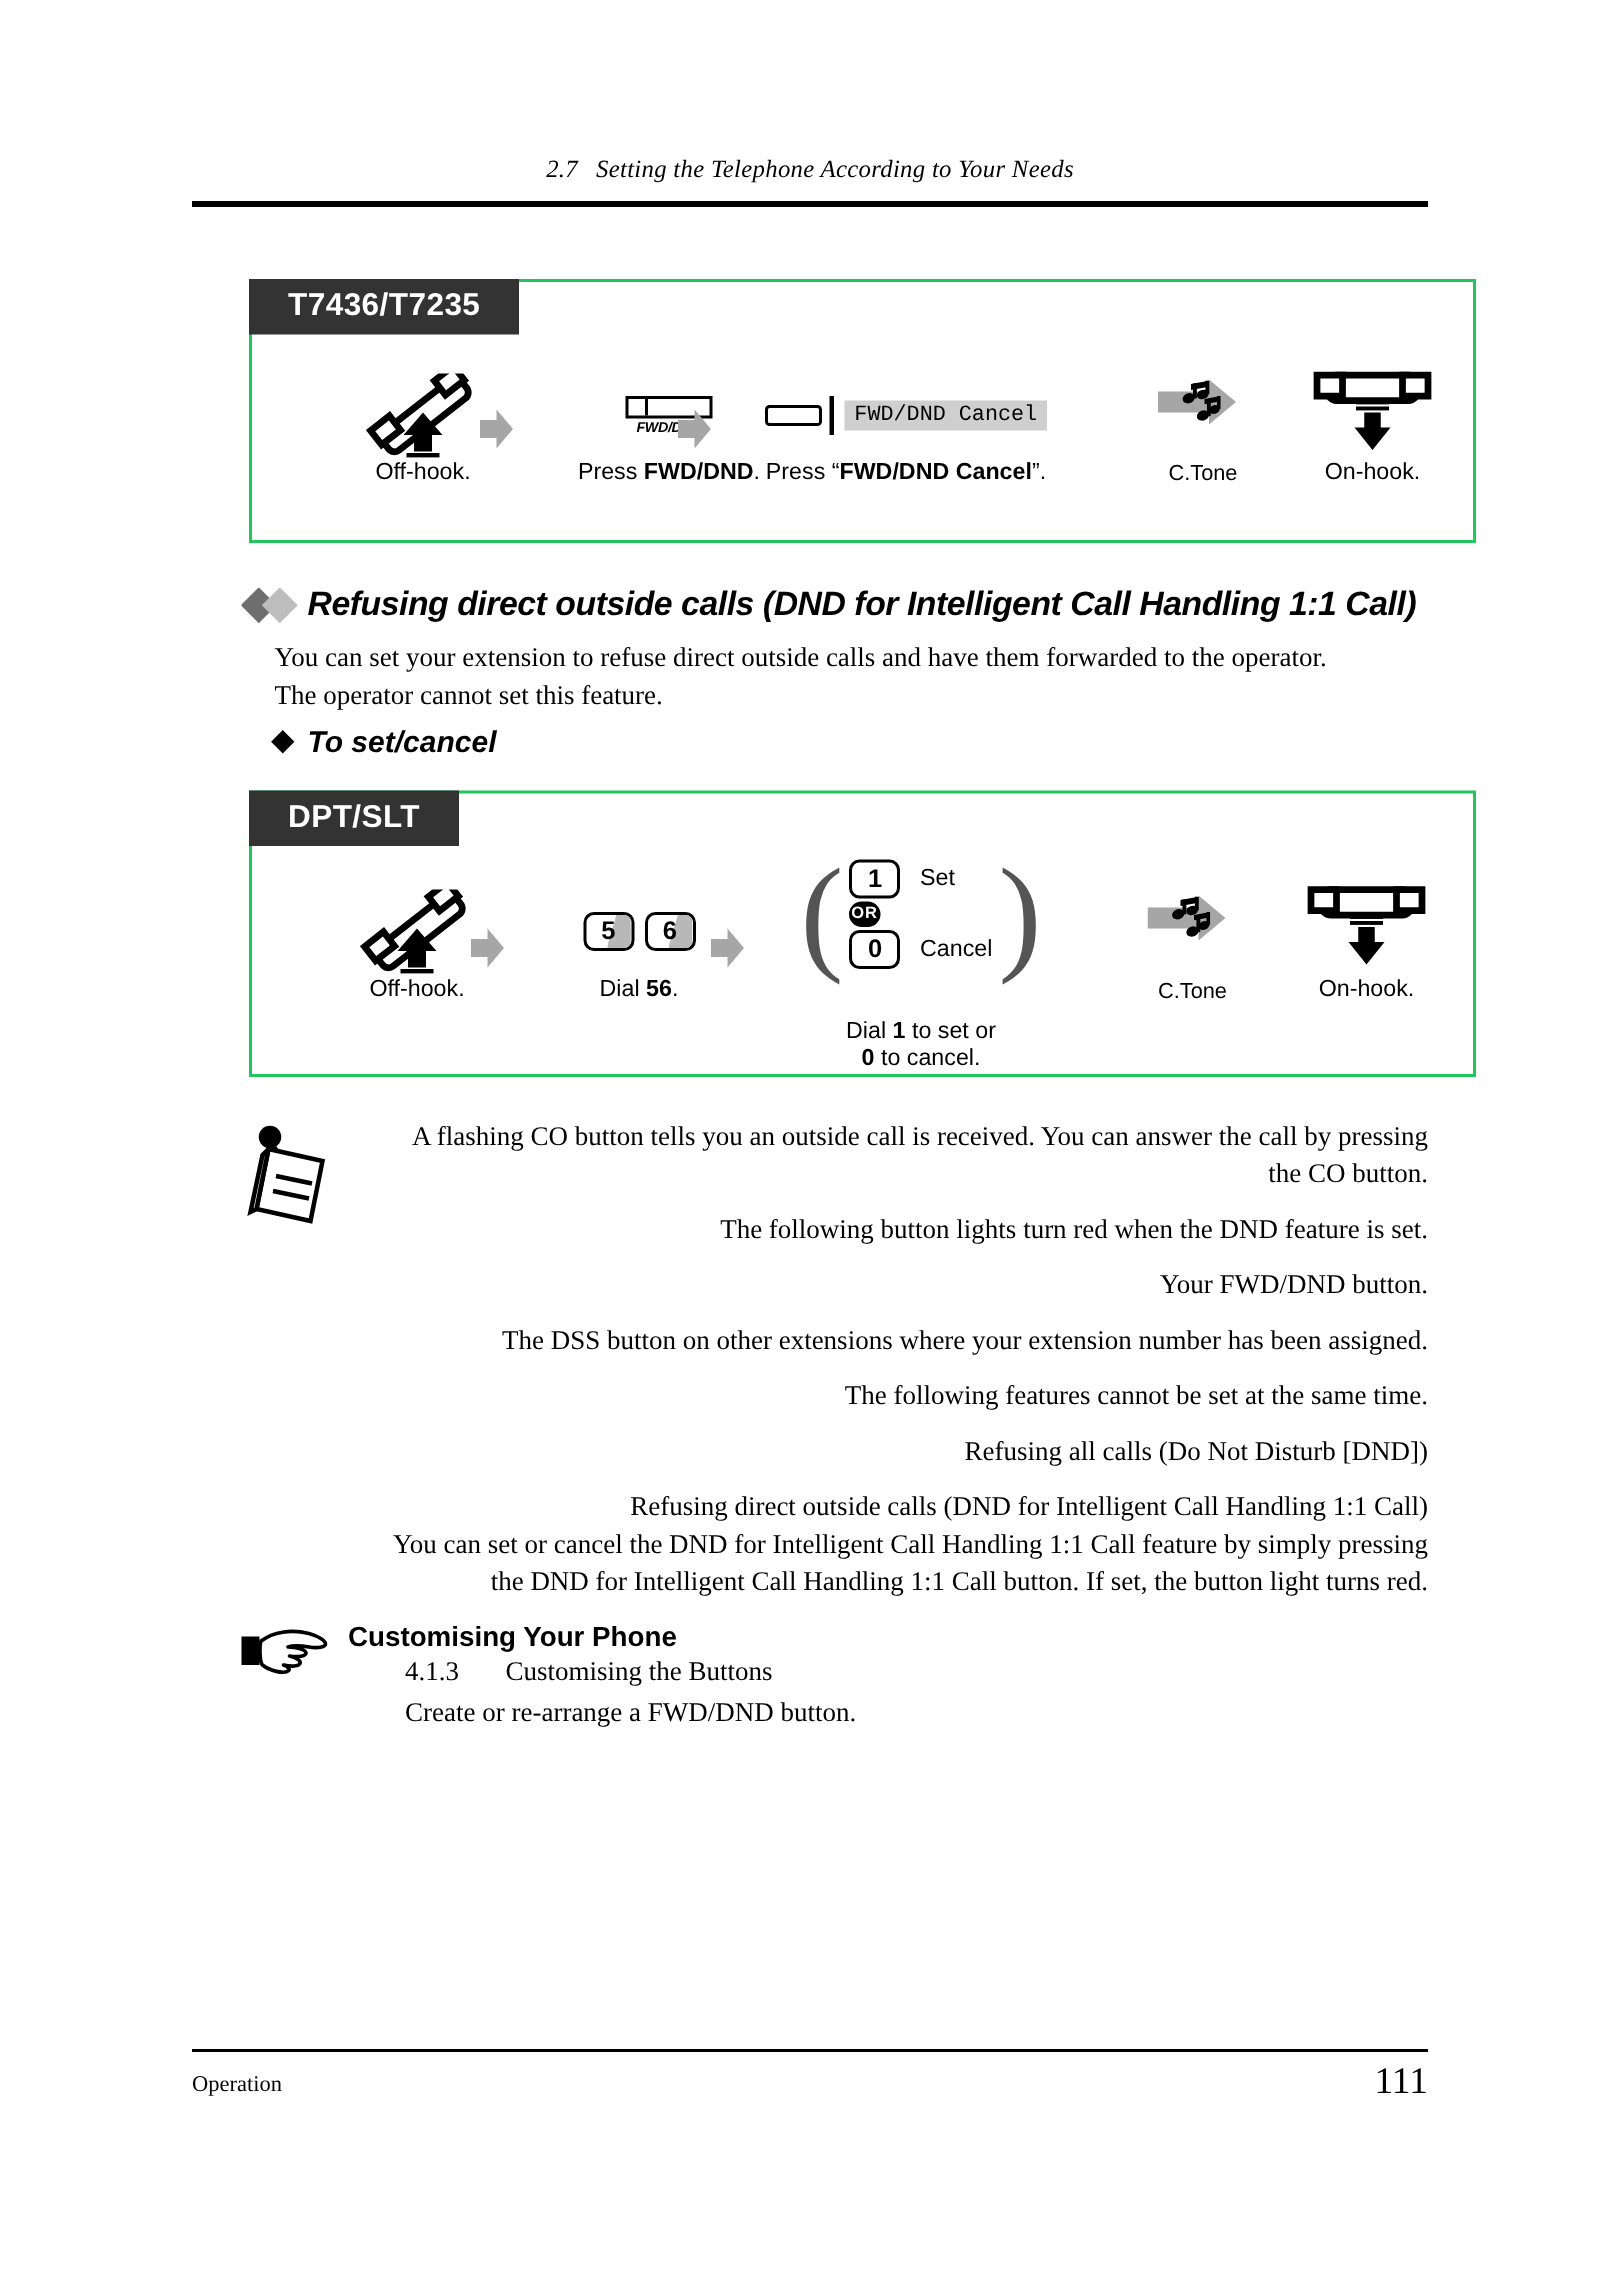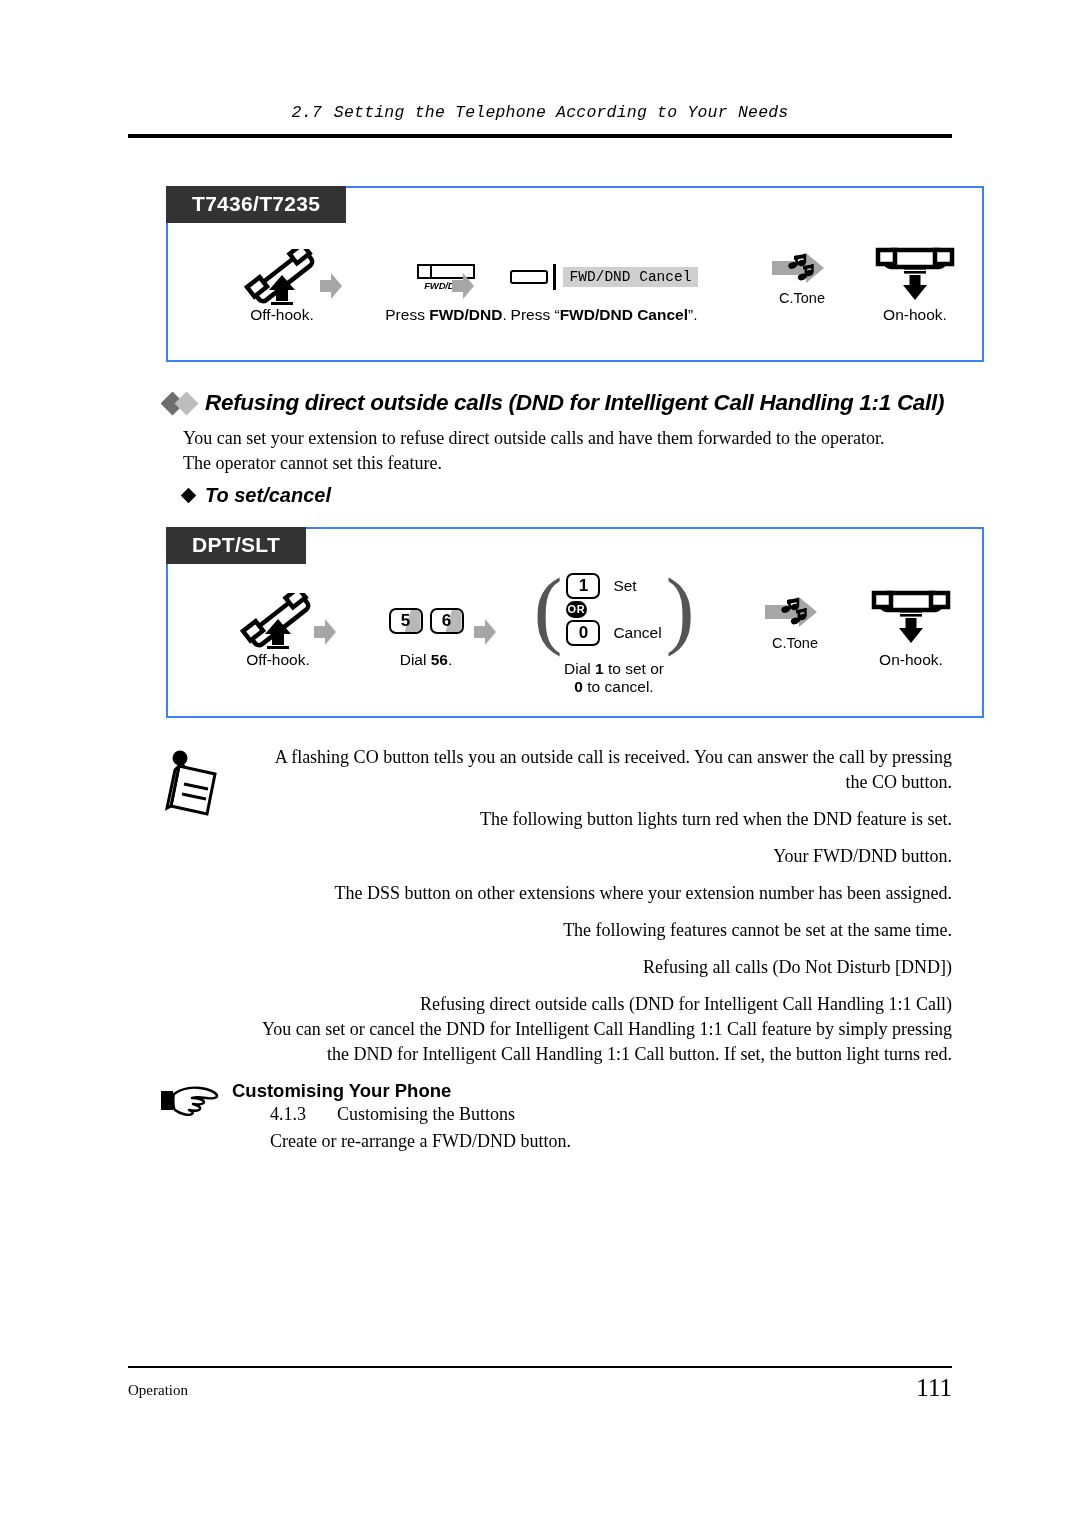--- a/index.html
+++ b/index.html
@@ -8,61 +8,61 @@
     font-family:"Liberation Serif", serif;
     color:#000;
     -webkit-font-smoothing:antialiased;
   }
   .page{position:absolute;inset:0;}
 
   
   .runhead{
     position:absolute;left:0;right:0;top:103px;
     text-align:center;
-    font-family:Liberation Mono, monospace;
+    font-family:Liberation Serif, serif;
     font-style:italic;font-size:16.5px;letter-spacing:.2px;
   }
   .runhead .sec{margin-right:12px;}
   .rule-top{
     position:absolute;left:128px;width:824px;top:134px;height:4px;background:#000;
   }
   .rule-bot{
     position:absolute;left:128px;width:824px;top:1366px;height:2px;background:#000;
   }
   .footer-left{
     position:absolute;left:128px;top:1382px;
     font-family:"Liberation Serif", serif;font-size:15px;
   }
   .footer-right{
     position:absolute;right:128px;top:1374px;
     font-family:"Liberation Serif", serif;font-size:25px;
   }
 
   
-  .procbox{position:absolute;border:2px solid #3b82f6;background:#fff;}
+  .procbox{position:absolute;border:2px solid #22c55e;background:#fff;}
   .procbox .tag{
     position:absolute;left:-2px;top:-2px;
     background:#333;color:#fff;
     font-family:"Liberation Sans", sans-serif;
     font-weight:bold;font-size:21px;
     padding:6px 26px 7px 26px;
     letter-spacing:.3px;
   }
   .steps{
     position:absolute;left:0;top:0;width:100%;height:100%;
   }
   .step{position:absolute;text-align:center;}
   .caption{
     font-family:"Liberation Sans", sans-serif;
     font-size:15.5px;color:#000;white-space:nowrap;
   }
   .caption b{font-weight:bold;}
   .sublabel{
     font-family:"Liberation Sans", sans-serif;
-    font-size:14.5px;text-align:center;margin-top:2px;
+    font-size:14.5px;text-align:center;margin-top:20px;
   }
 
   
   .arrow{
     position:absolute;width:22px;height:26px;
   }
 
   
   .icon-svg{display:block;}
 
@@ -349,21 +349,21 @@
             </div>
             <div style="display:flex;align-items:center;gap:13px;">
               <div class="key">
                   <span>0</span>
                 </div>
               <div class="caption">Cancel</div>
             </div>
           </div>
           <div class="brk">)</div>
         </div>
-        <div class="caption" style="margin-top:1px;"><span>Dial </span><b>1</b><span> to set or</span></div>
+        <div class="caption" style="margin-top:20px;"><span>Dial </span><b>1</b><span> to set or</span></div>
         <div class="caption"><b>0</b><span> to cancel.</span></div>
       </div>
 
       <div class="step" style="left:556px;top:62px;width:142px;">
         <div style="height:42px;display:flex;align-items:center;justify-content:center;">
           <svg width="60" height="30" viewBox="0 0 60 30">
             <path d="M0 8 h34 v-8 l18 15 l-18 15 v-8 h-34 z" fill="#a6a6a6"></path>
             <g fill="#000">
               <path d="M22 3 l11 -2 v4 l-11 2 z"></path>
               <ellipse cx="20.5" cy="12.5" rx="4.2" ry="3.3" transform="rotate(-20 20.5 12.5)"></ellipse>

